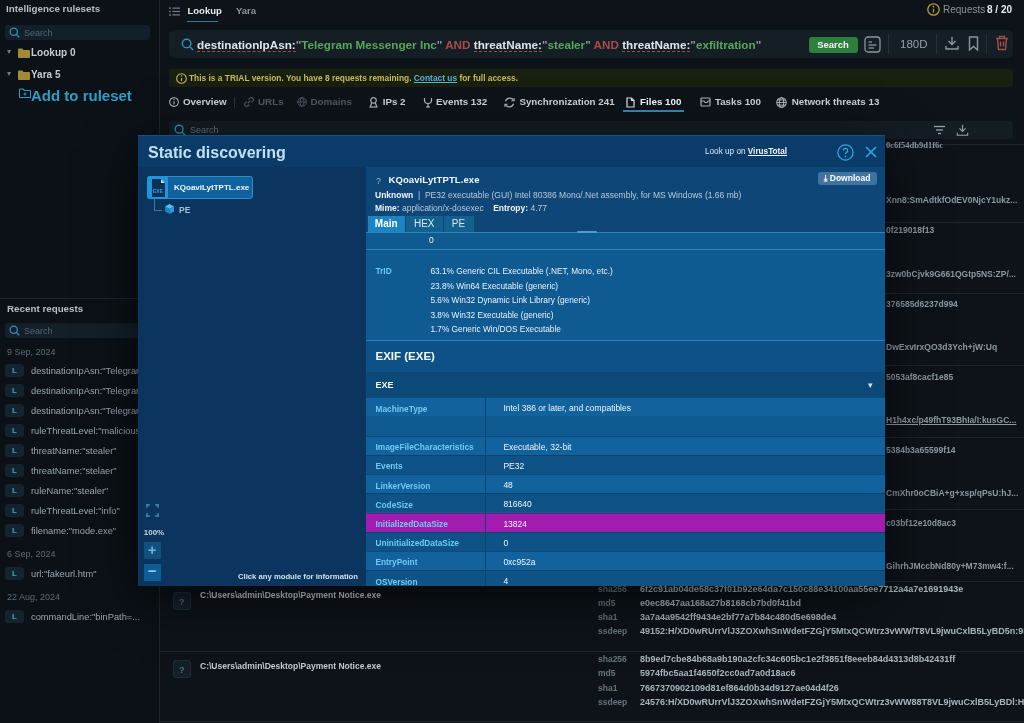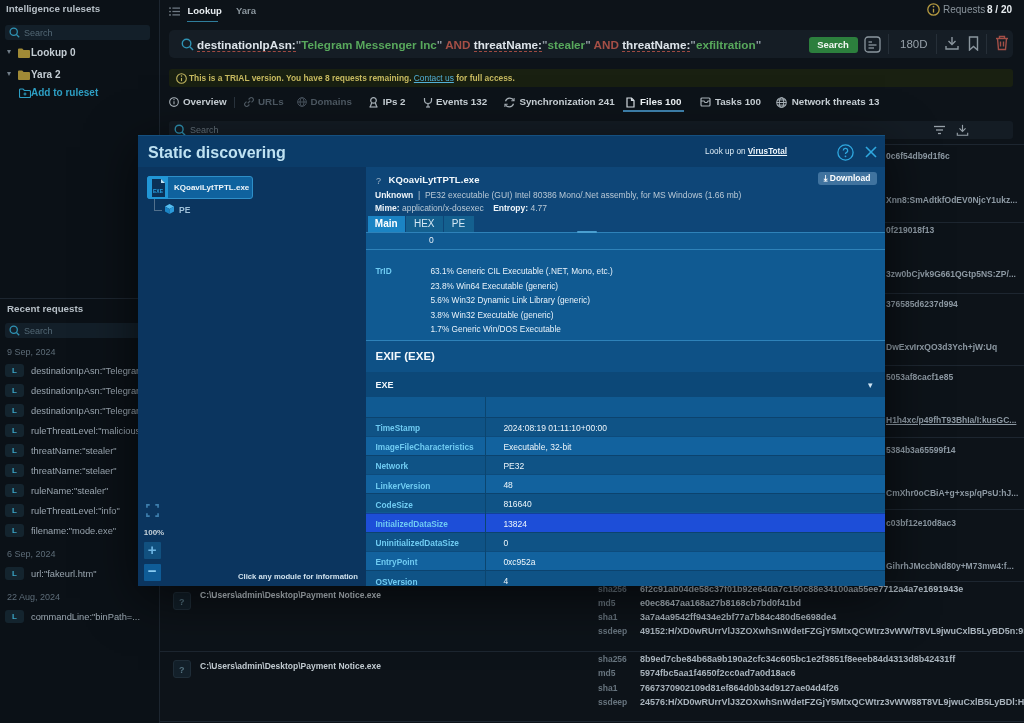--- a/index.html
+++ b/index.html
@@ -20,21 +20,21 @@
 .tb-tab { position:absolute; font-size:9.5px; font-weight:bold; }
 
 #qbar { position:absolute; left:169px; top:30px; width:844px; height:28px; background:#151d25; border-radius:5px; }
 .qtext { position:absolute; left:28px; top:7.5px; font-size:11.7px; font-weight:bold; white-space:nowrap; color:#8e99a2; }
 .qkey { color:#dde4ea; border-bottom:1px dashed #9e4a42; }
 .qval { color:#58a85c; }
 .qand { color:#a54f46; }
 
 #trial { position:absolute; left:169px; top:69px; width:844px; height:18px; background:#192011; border-radius:3px; }
 #trial .t1 { position:absolute; left:20px; top:4px; font-size:8.4px; font-weight:bold; color:#c7ba60; }
-#trial a { color:#53b1d8; text-decoration:underline; font-weight:normal; }
+#trial a { color:#53b1d8; text-decoration:underline; font-weight:bold; }
 
 .ptab { position:absolute; top:96px; height:15px; font-size:9.8px; font-weight:bold; color:#c8d0d6; white-space:nowrap; }
 .ptab.dis { color:#4d5862; }
 
 #isearch { position:absolute; left:169px; top:121px; width:844px; height:18px; background:#141c24; border-radius:3px; }
 
 .sep { position:absolute; left:160px; width:864px; height:1px; background:#1d2630; }
 .tailrow { position:absolute; left:886px; font-size:8.5px; font-weight:bold; color:#8d99a3; white-space:nowrap; }
 .hlabel { position:absolute; left:598px; font-size:8.5px; font-weight:bold; color:#67747e; }
 .hval { position:absolute; left:640px; font-size:9px; font-weight:bold; color:#a9b4bd; white-space:nowrap; }
@@ -68,26 +68,26 @@
 
   <div style="position:absolute; left:7px; top:47px; color:#717d88; font-size:8px;">▾</div>
   <svg class="abs" style="left:18px; top:48px;" width="12" height="10" viewBox="0 0 12 10">
         <path d="M0 1.5 Q0 .5 1 .5 H4.2 L5.6 2 H11 Q12 2 12 3 V9 Q12 10 11 10 H1 Q0 10 0 9 Z" fill="#a08a36"></path>
       </svg>
   <div style="position:absolute; left:31px; top:47px; color:#c4cdd4; font-size:10px; font-weight:bold;">Lookup 0</div>
   <div style="position:absolute; left:7px; top:69px; color:#717d88; font-size:8px;">▾</div>
   <svg class="abs" style="left:18px; top:70px;" width="12" height="10" viewBox="0 0 12 10">
         <path d="M0 1.5 Q0 .5 1 .5 H4.2 L5.6 2 H11 Q12 2 12 3 V9 Q12 10 11 10 H1 Q0 10 0 9 Z" fill="#a08a36"></path>
       </svg>
-  <div style="position:absolute; left:31px; top:69px; color:#c4cdd4; font-size:10px; font-weight:bold;">Yara 2</div>
+  <div style="position:absolute; left:31px; top:69px; color:#c4cdd4; font-size:10px; font-weight:bold;">Yara 5</div>
   <svg class="abs" style="left:19px; top:88px;" width="12" height="10" viewBox="0 0 12 10" fill="none" stroke="#2d9fc4" stroke-width="1.1">
         <path d="M.5 2 Q.5 1 1.5 1 H4 L5.4 2.5 H10.5 Q11.5 2.5 11.5 3.5 V8.5 Q11.5 9.5 10.5 9.5 H1.5 Q.5 9.5 .5 8.5 Z"></path>
         <path d="M6 4.5 v3 M4.5 6 h3"></path>
       </svg>
-  <div style="position:absolute; left:31px; top:87px; color:#2d9fc4; font-size:10px; font-weight:bold;">Add to ruleset</div>
+  <div style="position:absolute; left:31px; top:87px; color:#2d9fc4; font-size:15px; font-weight:bold;">Add to ruleset</div>
   <div style="position:absolute; left:0; top:298px; width:160px; height:1px; background:#1d2630;"></div>
   <div class="sb-title" style="top:303px; left:7px;">Recent requests</div>
   <div class="sb-search" style="top:323px;">
         <svg class="abs" style="left:4px; top:2px;" width="11" height="11" viewBox="0 0 14 14" fill="none" stroke="#2f93b4" stroke-width="1.6">
           <circle cx="6" cy="6" r="4.6"></circle>
           <line x1="9.5" y1="9.5" x2="13" y2="13"></line>
         </svg>
         <span class="ph">Search</span>
       </div>
   <div class="sb-date" style="top:347px;">9 Sep, 2024</div>
@@ -269,21 +269,21 @@
       </svg>
   <svg class="abs" style="left:787px; top:3px;" width="13" height="13" viewBox="0 0 14 15" fill="none" stroke="#97a1a9" stroke-width="1.3">
         <line x1="7" y1="1" x2="7" y2="8"></line>
         <path d="M3.5 5 L7 8.5 L10.5 5"></path>
         <path d="M1 10 v3 h12 v-3"></path>
       </svg>
 </div>
 
 <div id="results">
   <div class="sep" style="top:144px;"></div>
-  <div class="tailrow" style="top:151px;">0c6f54db9d1f6c</div>
+  <div class="tailrow" style="top:140px;font-family:Liberation Serif, serif;">0c6f54db9d1f6c</div>
   <div class="tailrow" style="top:195px;">Xnn8:SmAdtkfOdEV0NjcY1ukz...</div>
   <div class="sep" style="top:222px;"></div>
   <div class="tailrow" style="top:225px;">0f219018f13</div>
   <div class="tailrow" style="top:269px;">3zw0bCjvk9G661QGtp5NS:ZP/...</div>
   <div class="sep" style="top:293px;"></div>
   <div class="tailrow" style="top:299px;">376585d6237d994</div>
   <div class="tailrow" style="top:342px;">DwExvIrxQO3d3Ych+jW:Uq</div>
   <div class="sep" style="top:365px;"></div>
   <div class="tailrow" style="top:372px;">5053af8cacf1e85</div>
   <div class="tailrow" style="top:415px;text-decoration:underline;">H1h4xc/p49fhT93BhIa/I:kusGC...</div>
@@ -391,41 +391,41 @@
     <div class="trid" style="top:156.5px;">1.7% Generic Win/DOS Executable</div>
 
     <div class="abs" style="left:0; top:173px; width:519px; height:31.5px; background:#0e5186;"></div>
     <div class="abs" style="left:0; top:173px; width:519px; height:1px; background:#2e82b9;"></div>
     <div class="abs" style="left:9.5px; top:183px; font-size:11.5px; font-weight:bold; color:#f2f8fc;">EXIF (EXE)</div>
     <div class="abs" style="left:0; top:204.5px; width:519px; height:25.8px; background:#0c4878;">
       <div class="abs" style="left:9.5px; top:8px; font-size:9px; font-weight:bold; color:#f2f8fc;">EXE</div>
       <div class="abs" style="left:502px; top:8px; color:#cfe4f2; font-size:9px;">▾</div>
     </div>
 
-    <div class="exrow" style="top:249.5px; background:#0f5386;">
-          <span class="lab">TimeStamp</span>
-          <span class="val">2024:08:19 01:11:10+00:00</span>
+    <div class="exrow" style="top:230.3px; background:#12629e;">
+          <span class="lab">MachineType</span>
+          <span class="val">Intel 386 or later, and compatibles</span>
         </div>
     <div class="exrow" style="top:268.7px; background:#12629e;text-decoration:underline;">
           <span class="lab">ImageFileCharacteristics</span>
           <span class="val">Executable, 32-bit</span>
         </div>
     <div class="exrow" style="top:287.9px; background:#0f5386;">
-          <span class="lab">Network</span>
+          <span class="lab">Events</span>
           <span class="val">PE32</span>
         </div>
     <div class="exrow" style="top:307.1px; background:#12629e;">
           <span class="lab">LinkerVersion</span>
           <span class="val">48</span>
         </div>
     <div class="exrow" style="top:326.3px; background:#0f5386;">
           <span class="lab">CodeSize</span>
           <span class="val">816640</span>
         </div>
-    <div class="exrow" style="top:345.5px; background:#1d4ed8;">
+    <div class="exrow" style="top:345.5px; background:#a21caf;">
           <span class="lab">InitializedDataSize</span>
           <span class="val">13824</span>
         </div>
     <div class="exrow" style="top:364.7px; background:#0f5386;">
           <span class="lab">UninitializedDataSize</span>
           <span class="val">0</span>
         </div>
     <div class="exrow" style="top:383.9px; background:#12629e;">
           <span class="lab">EntryPoint</span>
           <span class="val">0xc952a</span>

